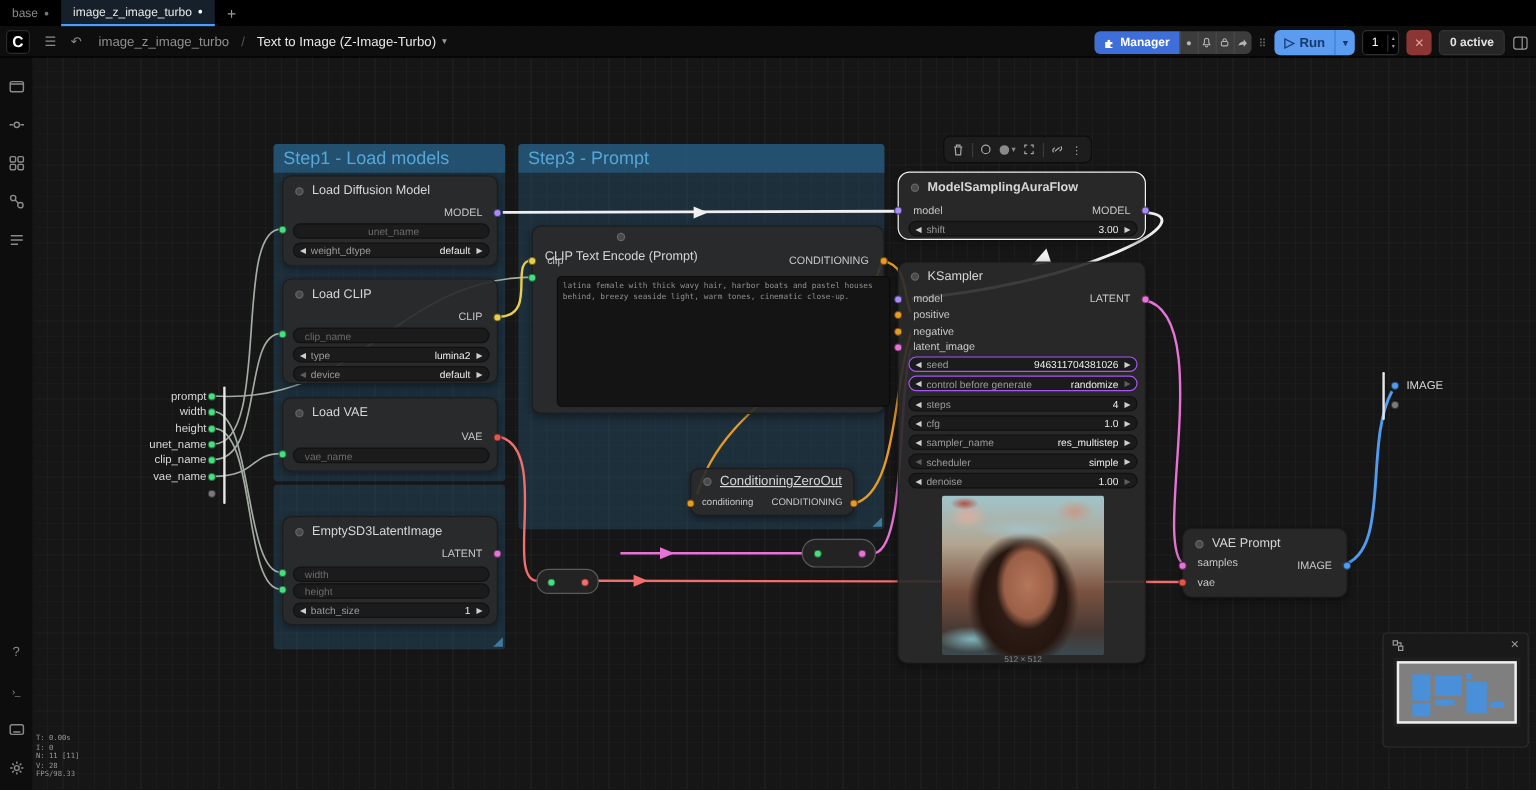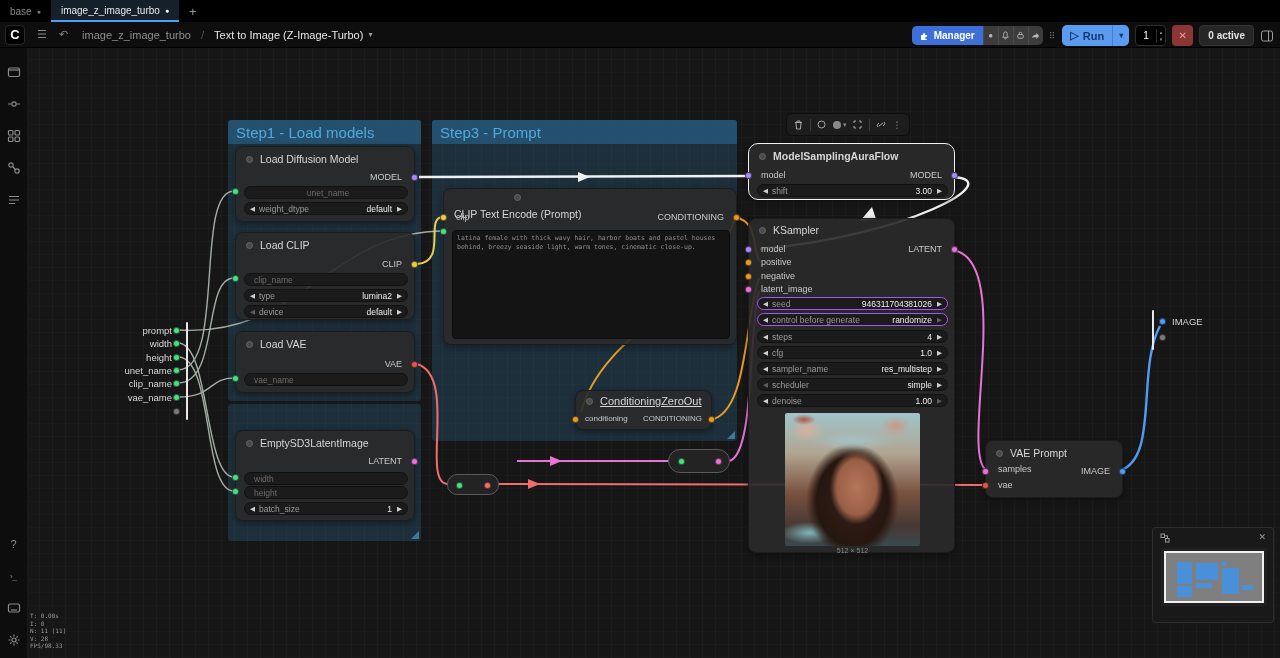--- a/index.html
+++ b/index.html
@@ -444,21 +444,21 @@
     </div>
     <div class="srow-l" style="top:23px;">
         <span class="slot-label">clip</span>
       </div>
     <div class="srow-r" style="top:23px;">
         <span class="slot-label">CONDITIONING</span>
       </div>
     <span class="pdot" style="left:-4px; top:25px; background:#eace4b;"></span>
     <span class="pdot" style="right:-4px; top:25px; background:#e79b22;"></span>
     <span class="pdot" style="left:-4px; top:39px; background:#4ade80;"></span>
-    <div class="textarea" style="left:8px; top:41px; width:278px; height:109px;">
+    <div class="textarea" style="left:20px; top:41px; width:278px; height:109px;">
       <span>latina female with thick wavy hair, harbor boats and pastel houses behind, breezy seaside light, warm tones, cinematic close-up.</span>
     </div>
   </div>
 
   <div class="node" style="left:575px; top:390px; width:137px; height:40px;">
     <div class="nhead" style="top:4px;">
       <span class="hdot"></span>
       <span class="htitle" style="font-size:11px;text-decoration:underline;">ConditioningZeroOut</span>
     </div>
     <div class="srow-l" style="top:23px; left:9px;">

